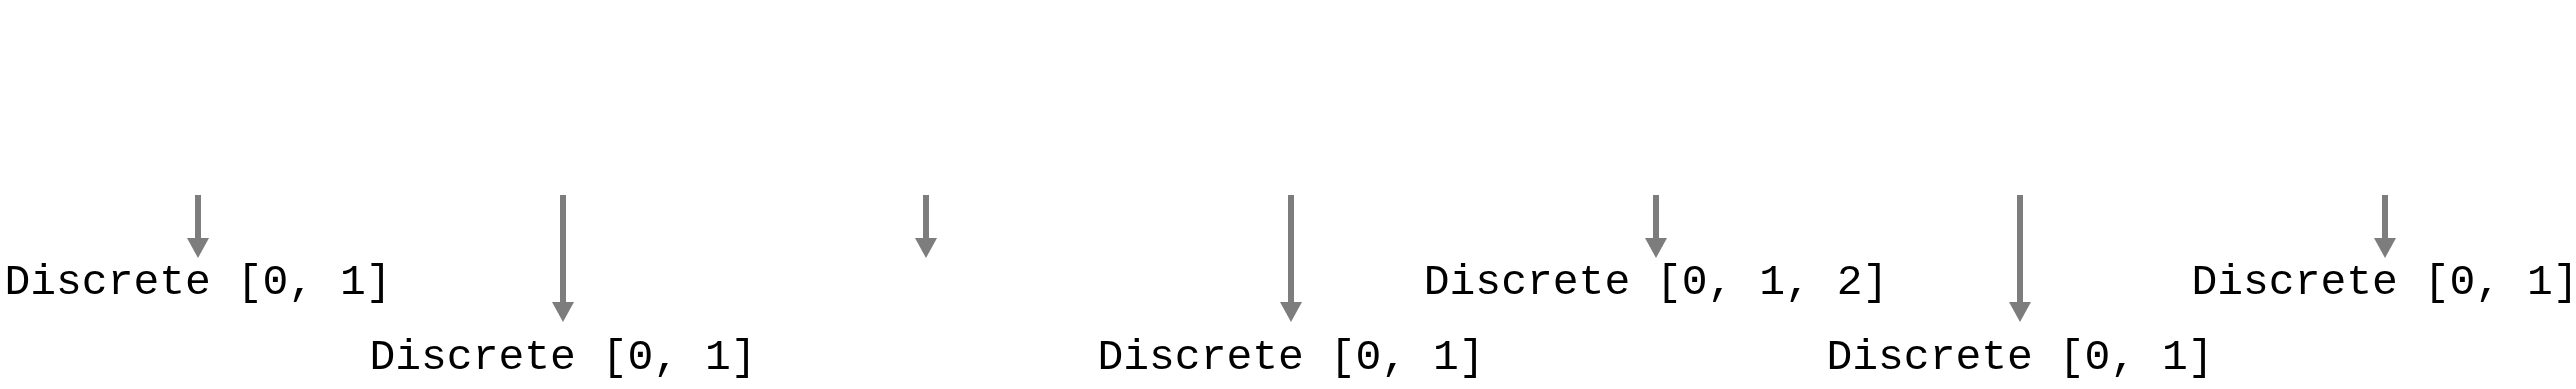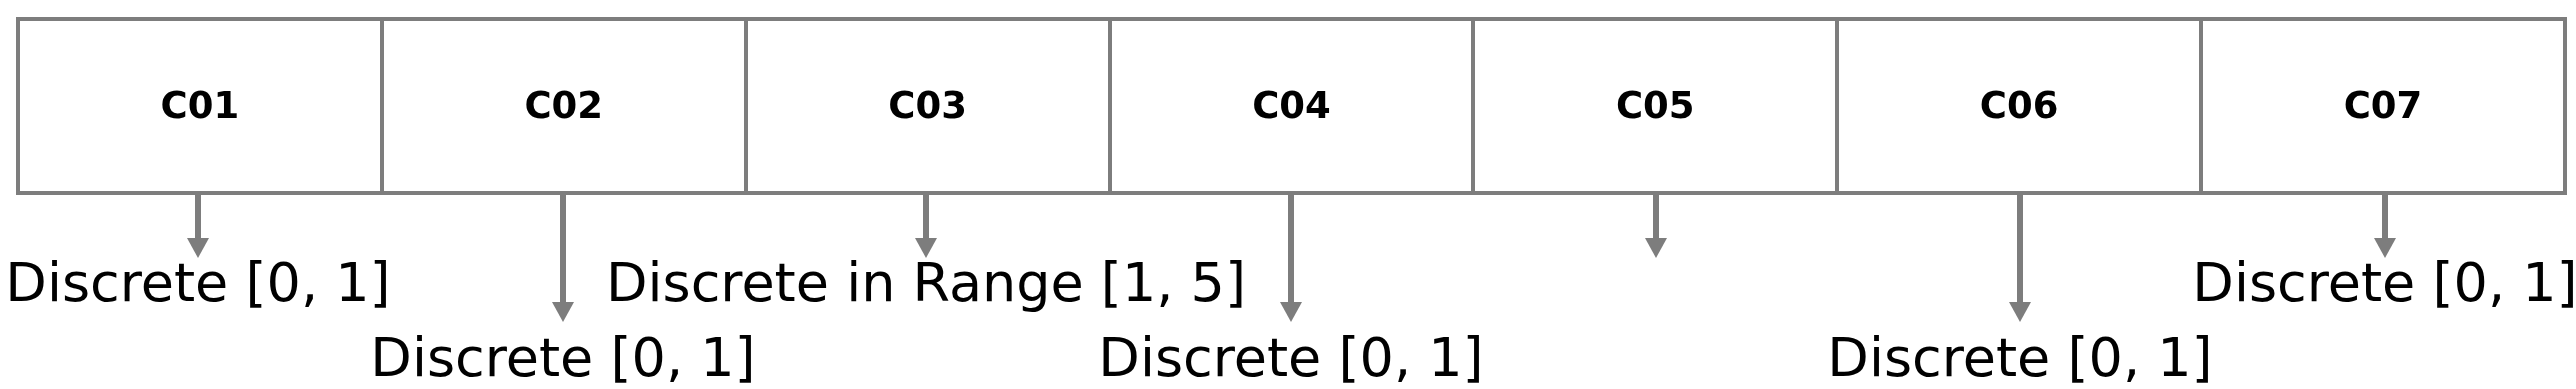--- a/index.html
+++ b/index.html
@@ -58,51 +58,43 @@
     width:0;height:0;
     border-left:11px solid transparent;
     border-right:11px solid transparent;
     border-top:20px solid var(--gray);
   }
   
   .constraint{
     position:absolute;
     transform:translateX(-50%);
     white-space:nowrap;
-    font-size:54px;
+    font-size:43px;
     line-height:51px;
     color:var(--ink);
+    font-family:Liberation Mono, monospace;
   }
   .constraint.upper{top:257px;}
   .constraint.lower{top:332px;}
   
   .c1{left:198px;}
   .c2{left:563px;}
   .c3{left:926px;}
   .c4{left:1291px;}
   .c5{left:1656px;}
   .c6{left:2020px;}
   .c7{left:2385px;}
 </style>
 </head>
 <body>
 
 <div class="canvas">
 
   <table class="genome">
     <tbody>
-        <tr>
-      <td>C01</td>
-      <td>C02</td>
-      <td>C03</td>
-      <td>C04</td>
-      <td>C05</td>
-      <td>C06</td>
-      <td>C07</td>
-    </tr>
   </tbody>
     </table>
 
   <div class="arrow upper c1">
     <div class="shaft"></div>
     <div class="head"></div>
   </div>
   <div class="arrow lower c2">
     <div class="shaft"></div>
     <div class="head"></div>
@@ -123,19 +115,19 @@
     <div class="shaft"></div>
     <div class="head"></div>
   </div>
   <div class="arrow upper c7">
     <div class="shaft"></div>
     <div class="head"></div>
   </div>
 
   <div class="constraint upper c1">Discrete [0, 1]</div>
   <div class="constraint lower c2">Discrete [0, 1]</div>
-  <div class="constraint upper c3">Discrete in Range [1, 5]</div>
   <div class="constraint lower c4">Discrete [0, 1]</div>
+  <div class="constraint upper c5">Discrete [0, 1, 2]</div>
   <div class="constraint lower c6">Discrete [0, 1]</div>
   <div class="constraint upper c7">Discrete [0, 1]</div>
 
 </div>
 
 
 </body></html>

